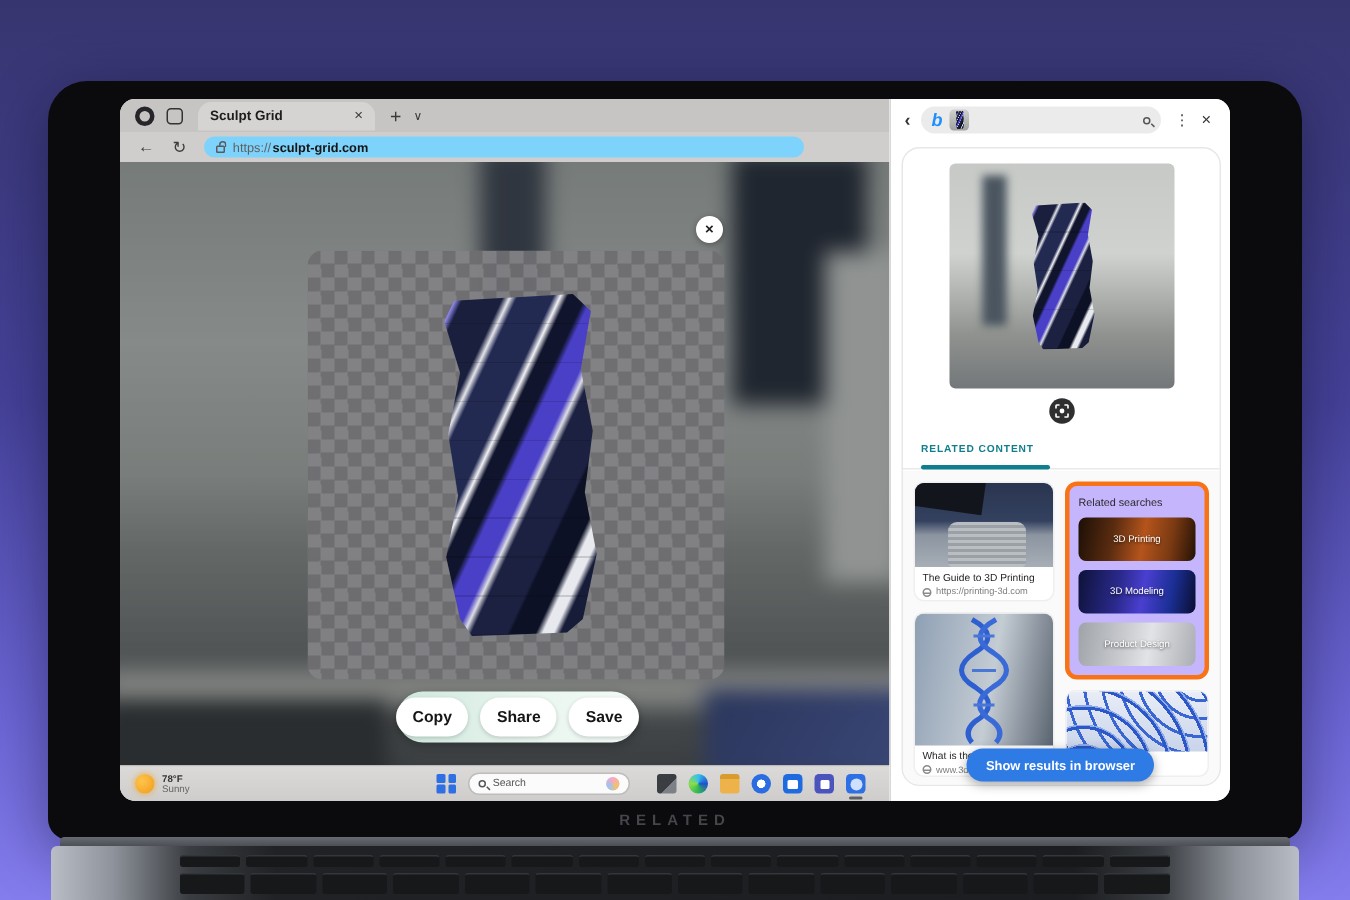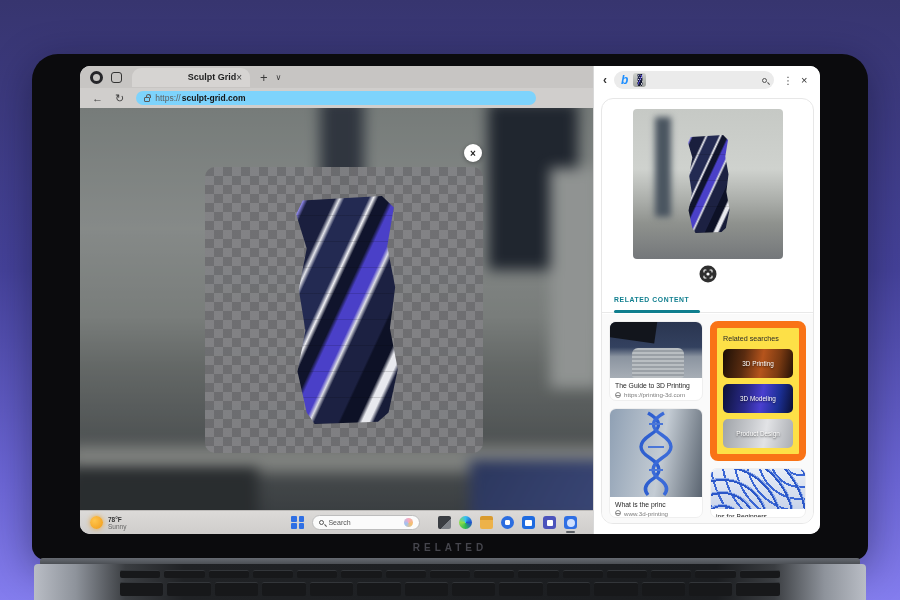--- a/index.html
+++ b/index.html
@@ -22,21 +22,21 @@
   .krow .key { flex:1; height:8px; background:#17181a; border-radius:2px; border-top:1px solid #33363a; }
   .krow.big .key { height:14px; }
 
   
   .browser { position:absolute; left:0; top:0; width:513px; height:468px; }
   .tabstrip { position:absolute; left:0; top:0; width:100%; height:22px; background:#c7c5c3; display:flex; align-items:center; }
   .blogo { width:13px; height:13px; border:3px solid #26262a; border-radius:50%; margin-left:10px; }
   .winicon { width:11px; height:11px; border:1.6px solid #333; border-radius:3px; margin-left:8px; }
   .tab { margin-left:10px; width:118px; height:19px; background:#d6d4d2; border-radius:9px 9px 0 0;
          display:flex; align-items:center; padding:0 8px; }
-  .tab-title { font-size:9px; font-weight:bold; color:#1d1d1d; flex:1;text-align:right; }
+  .tab-title { font-size:9px; font-weight:bold; color:#1d1d1d; flex:1; }
   .tab-x, .newtab, .tabmenu { font-size:10px; color:#3a3a3a; }
   .newtab { margin-left:10px; font-size:13px; }
   .tabmenu { margin-left:8px; font-size:8px; }
   .toolbar { position:absolute; left:0; top:22px; width:100%; height:20px; background:#d0cecc; display:flex; align-items:center; }
   .navglyph { font-size:11px; color:#3c3c3c; margin-left:12px; }
   .urlpill { margin-left:12px; width:400px; height:14px; background:#7dd3fc; border-radius:7px;
              display:flex; align-items:center; padding:0 8px; gap:5px; }
   .lock { width:6px; height:5px; border:1.2px solid #5a5a5a; border-radius:1px; position:relative; margin-top:2px; }
   .lock::before { content:""; position:absolute; left:0.5px; top:-4px; width:3px; height:3px; border:1.2px solid #5a5a5a; border-bottom:none; border-radius:3px 3px 0 0; }
   .url-scheme { font-size:8.5px; color:#5f5f5f; }
@@ -143,21 +143,21 @@
   .rimg.printer .nozzle { position:absolute; left:-6px; top:-4px; width:52px; height:22px; background:#12151c; transform:rotate(8deg); }
   .rimg.printer .cyl { position:absolute; left:22px; top:26px; width:52px; height:30px; border-radius:6px 6px 3px 3px;
                        background:repeating-linear-gradient(0deg,#b9bec2 0 2px,#9aa0a6 2px 4px); }
   .rimg.dna { height:88px; background:linear-gradient(100deg,#8fa0b4 0%, #c4ccd4 55%, #5a6470 100%); }
   .rimg.dna svg { position:absolute; left:26px; top:2px; }
   .rtitle { font-size:6.8px; color:#1f1f1f; padding:4px 5px 1px; }
   .rurl { display:flex; align-items:center; gap:3px; padding:1px 5px 5px; }
   .globe { width:6px; height:6px; border:1px solid #8a8a8a; border-radius:50%; position:relative; flex:none; }
   .globe::after { content:""; position:absolute; left:0; top:2px; width:4px; height:1px; background:#8a8a8a; }
   .rurl span { font-size:6.2px; color:#7d7d7d; }
-  .rs-card { background:#fde047; border:7px solid #f97316; border-radius:8px; padding:6px; display:flex; flex-direction:column; gap:6px; }
+  .rs-card { background:#c4b5fd; border:3px solid #f97316; border-radius:8px; padding:6px; display:flex; flex-direction:column; gap:6px; }
   .rs-header { font-size:7.2px; color:#2a2a2a; }
   .chip { height:29px; border-radius:5px; display:flex; align-items:center; justify-content:center; }
   .chip span { font-size:6.4px; color:#fff; text-shadow:0 1px 2px rgba(0,0,0,.7); }
   .chip.printing { background:linear-gradient(100deg,#1c0f06 0%, #5a2c10 30%, #b5541c 55%, #7a3a12 78%, #241106 100%); }
   .chip.modeling { background:linear-gradient(100deg,#0d1238 0%, #2b2a8e 35%, #4a3fd0 55%, #1b2f95 78%, #0a0e30 100%); }
   .chip.design { background:linear-gradient(100deg,#9fa3a8 0%, #caccd0 40%, #e2e3e6 60%, #aaadb2 100%); }
   .chip.design span { color:#fff; }
   .rimg.arcs { height:40px;
        background:
         repeating-radial-gradient(circle at 12% 140%, transparent 0 5px, #2b57c8 5px 7px, #8fabe8 7px 8px, transparent 8px 13px),
@@ -204,20 +204,25 @@
         <div class="blurred desk"></div>
         <div class="blurred botleft"></div>
         <div class="blurred botblue"></div>
         <div class="dim"></div>
       </div>
 
       <div class="checker"></div>
       <div class="vase vase-main"></div>
       <div class="close-btn">×</div>
 
+      <div class="actions">
+        <div class="pillbtn">Copy</div>
+        <div class="pillbtn">Share</div>
+        <div class="pillbtn">Save</div>
+      </div>
     </div>
 
     <div class="taskbar">
       <div class="weather">
         <div class="sun"></div>
         <div class="wtext">
           <span class="wtemp">78°F</span>
           <span class="wcond">Sunny</span>
         </div>
       </div>
@@ -327,20 +332,23 @@
             <div class="rtitle">ips for Beginners</div>
             <div class="rurl">
                 <span class="globe"></span>
                 <span>printing.com</span>
               </div>
           </div>
         </div>
       </div>
     </div>
 
+    <div class="show-btn">
+      <span>Show results in browser</span>
+    </div>
   </div>
 
 </div>
 
 <div class="brand">RELATED</div>
 <div class="hinge"></div>
 <div class="deck"></div>
 <div class="kbd">
   <div class="krow">
       <div class="key"></div>

